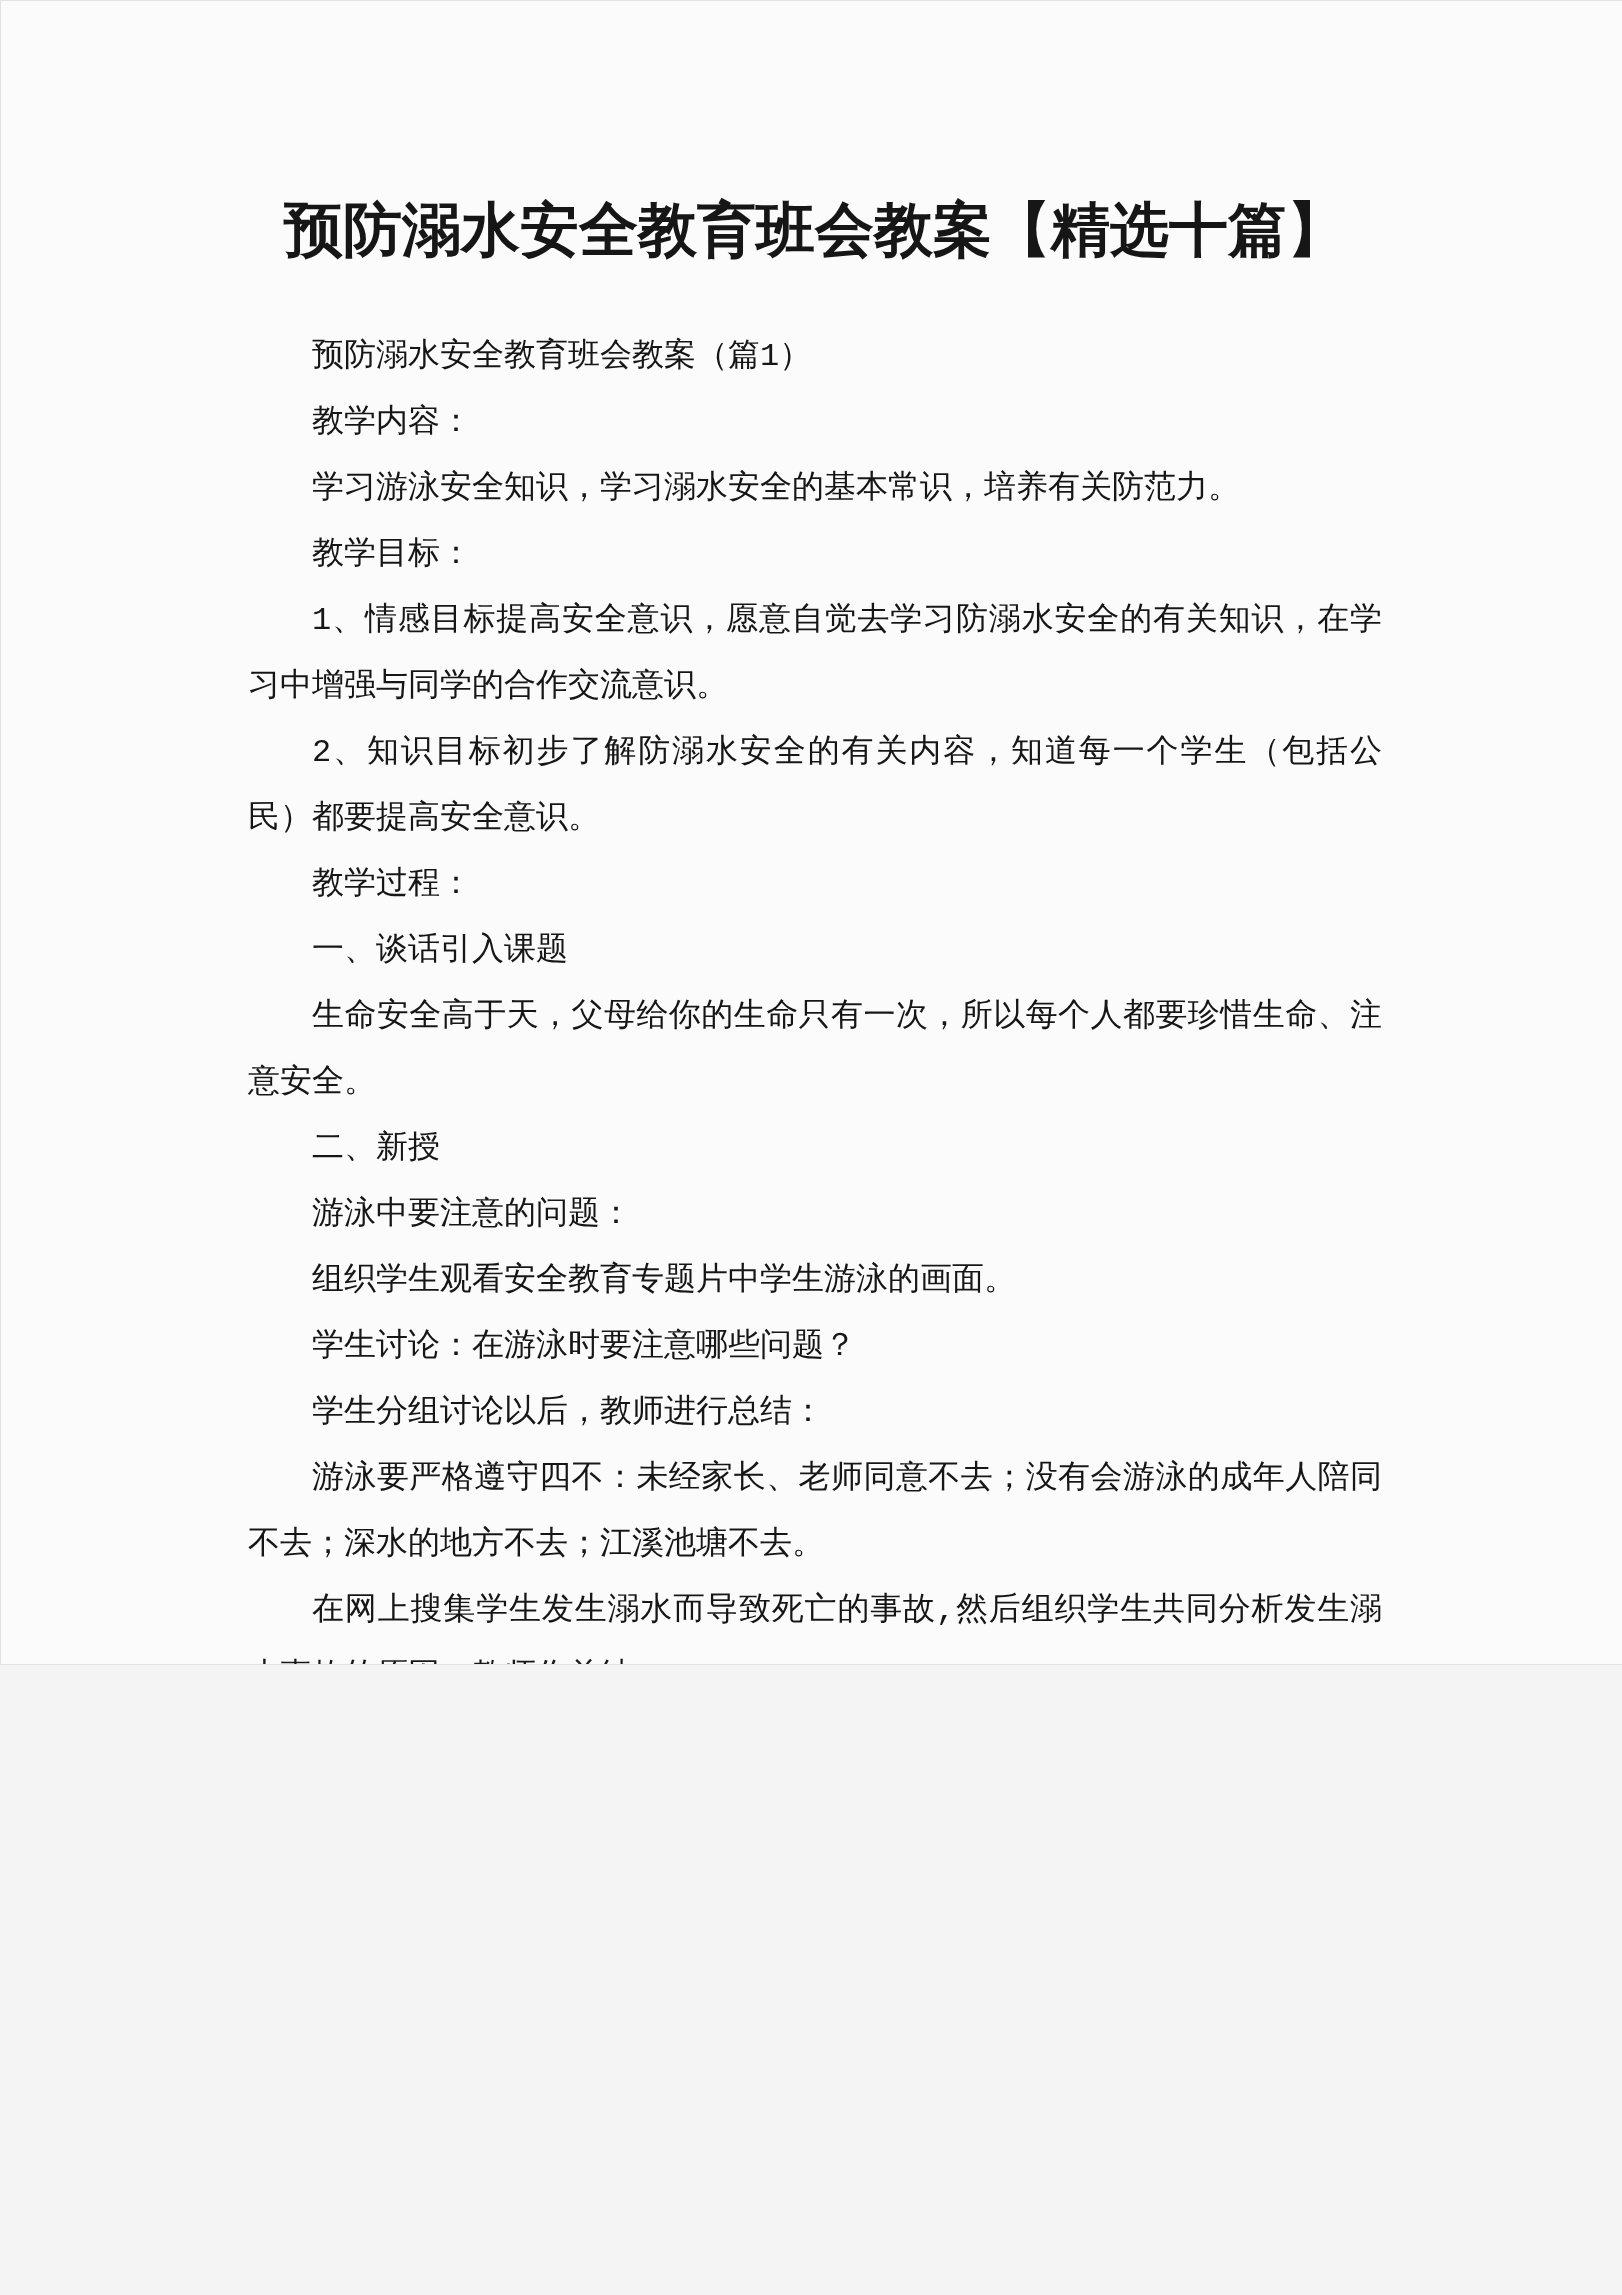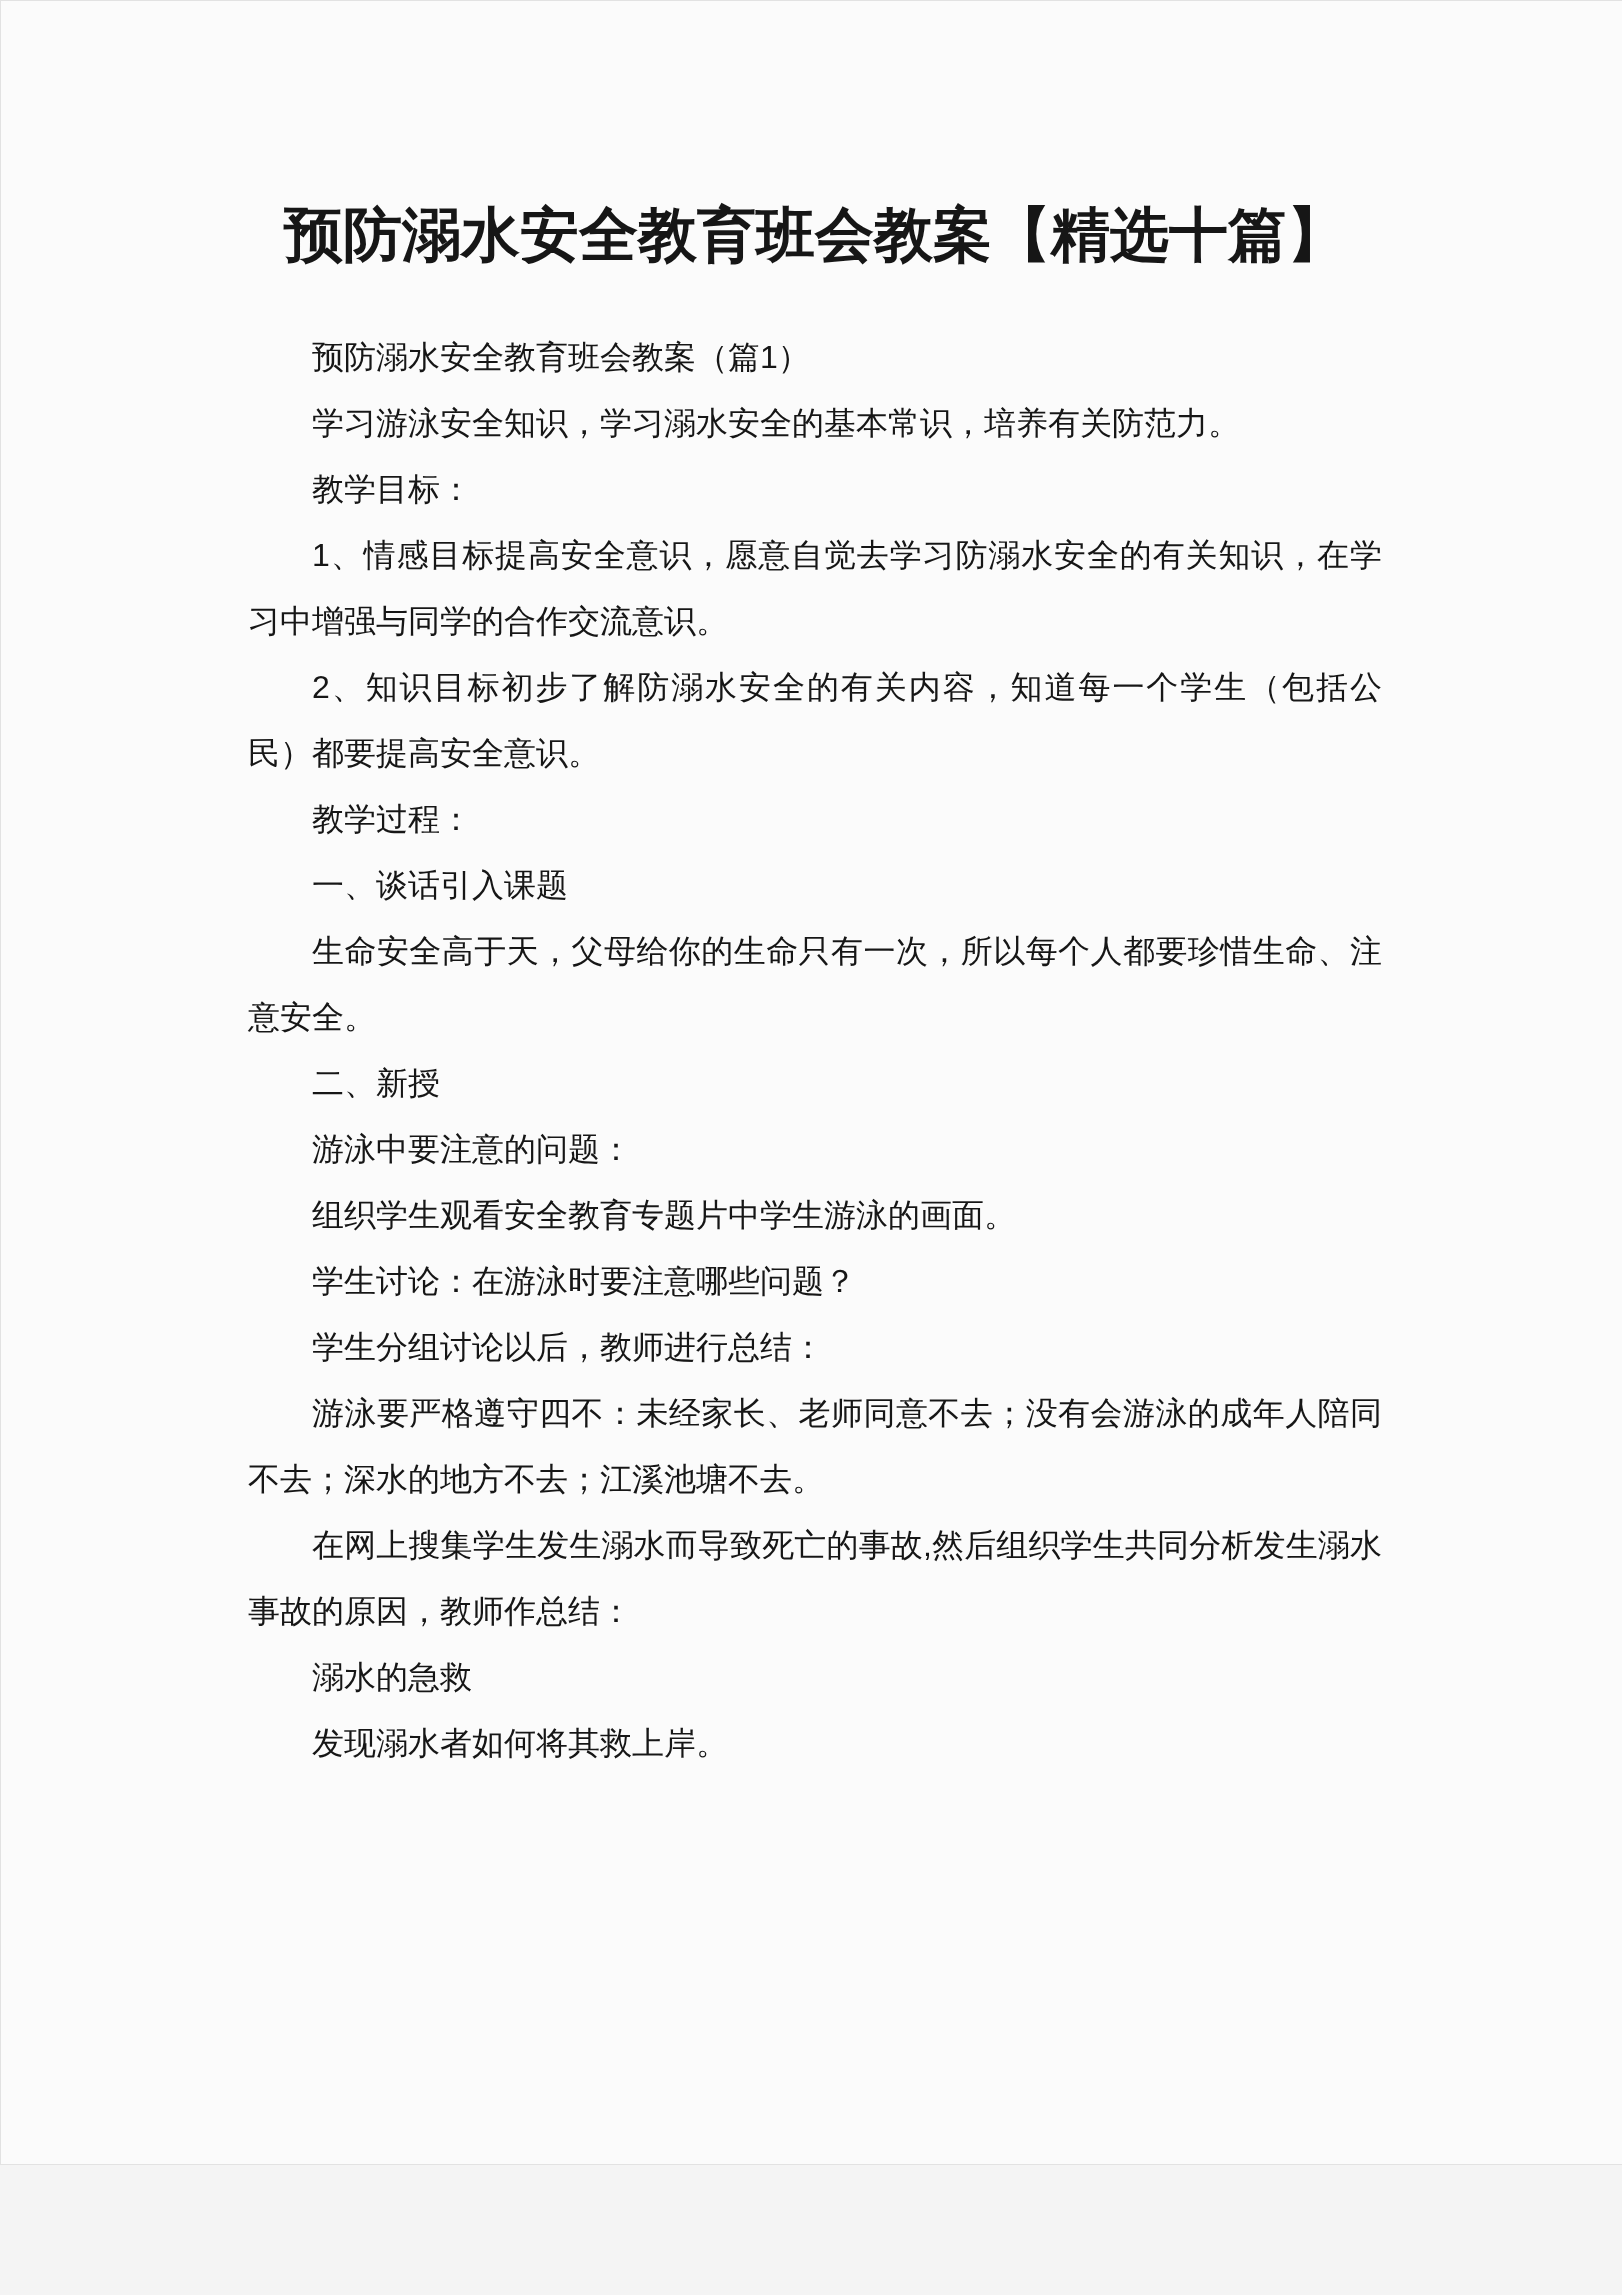--- a/index.html
+++ b/index.html
@@ -3,26 +3,26 @@
 <meta charset="utf-8">
 <style>
   html, body {
     margin: 0;
     padding: 0;
     background: #f4f4f4;
   }
   .page {
     position: relative;
     width: 1623px;
-    height: 2165px;
+    height: 1665px;
     background: #fbfbfb;
     border: 0.7px solid #e2e2e2;
     box-sizing: border-box;
     overflow: hidden;
-    font-family: Liberation Sans, sans-serif;
+    font-family: Liberation Mono, monospace;
     color: #161616;
   }
   .title {
     position: absolute;
     top: 198px;
     left: 247px;
     width: 1134px;
     margin: 0;
     font-size: 59px;
     font-weight: bold;
@@ -48,20 +48,21 @@
     text-indent: 2em;
   }
 </style>
 </head>
 <body>
 
 <div class="page">
   <h1 class="title">预防溺水安全教育班会教案【精选十篇】</h1>
   <div class="content">
       <p class="para">预防溺水安全教育班会教案（篇1）</p>
+      <p class="para">教学内容：</p>
       <p class="para">学习游泳安全知识，学习溺水安全的基本常识，培养有关防范力。</p>
       <p class="para">教学目标：</p>
       <p class="para">1、情感目标提高安全意识，愿意自觉去学习防溺水安全的有关知识，在学习中增强与同学的合作交流意识。</p>
       <p class="para">2、知识目标初步了解防溺水安全的有关内容，知道每一个学生（包括公民）都要提高安全意识。</p>
       <p class="para">教学过程：</p>
       <p class="para">一、谈话引入课题</p>
       <p class="para">生命安全高于天，父母给你的生命只有一次，所以每个人都要珍惜生命、注意安全。</p>
       <p class="para">二、新授</p>
       <p class="para">游泳中要注意的问题：</p>
       <p class="para">组织学生观看安全教育专题片中学生游泳的画面。</p>

